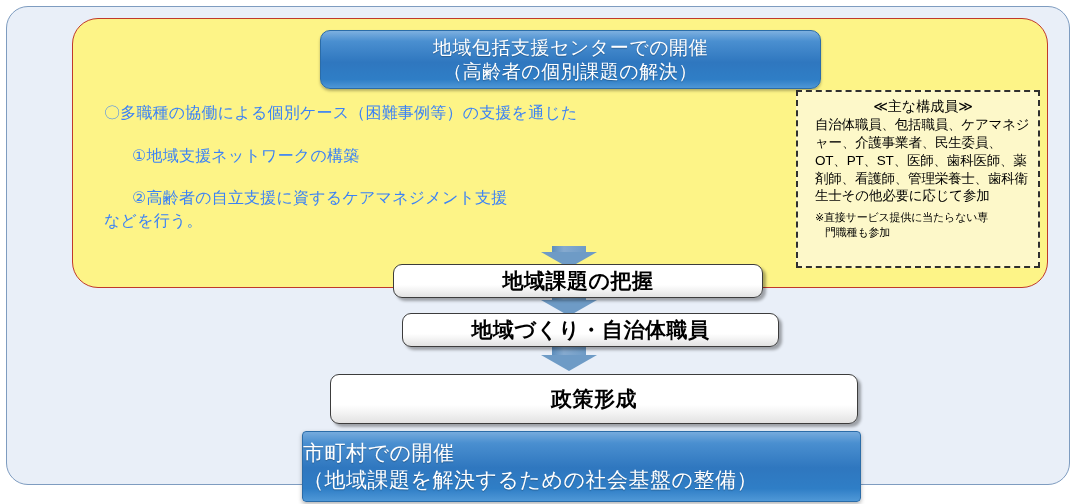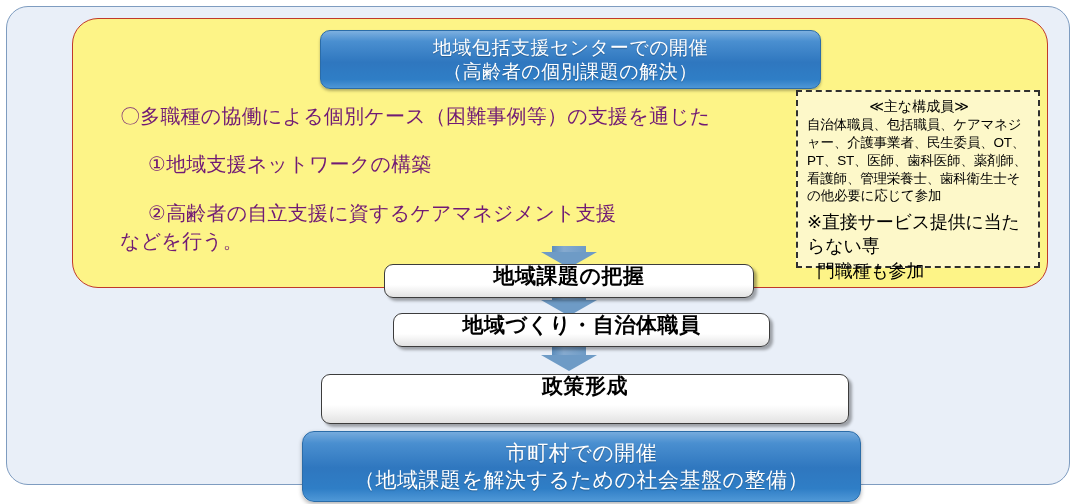--- a/index.html
+++ b/index.html
@@ -37,70 +37,71 @@
     box-shadow:0 2px 3px rgba(0,0,0,0.28);
     display:flex;flex-direction:column;align-items:center;justify-content:center;
     color:#ffffff;
     font-size:19px;line-height:1.22;
     letter-spacing:0.5px;
     text-shadow:0 1px 1px rgba(0,0,0,0.25);
   }
 
   
   .body-text{
-    position:absolute;left:120px;top:102px;width:680px;
-    font-size:20px;line-height:1.42;color:#701a75;letter-spacing:0.2px;
+    position:absolute;left:104px;top:102px;width:680px;
+    font-size:16px;line-height:1.42;color:#3b82f6;letter-spacing:0.2px;
   }
   .body-text .ln{white-space:nowrap;}
   .ind1{padding-left:28px;margin-top:20px;}
 
   
   .members-box{
     position:absolute;left:796px;top:90px;width:244px;height:178px;
     background:#fdf8c9;
     border:2px dashed #2f2f2f;
     box-sizing:border-box;
-    padding:5px 7px 0 9px;
+    padding:5px 7px 0 17px;
   }
   .members-title{
     text-align:center;font-size:14px;line-height:1.3;margin-bottom:1px;
   }
   .members-body{
     font-size:13.5px;line-height:1.32;letter-spacing:-0.2px;
   }
   .members-note{
-    position:absolute;left:9px;top:118px;width:228px;
-    font-size:18px;line-height:1.35;letter-spacing:-0.2px;
+    position:absolute;left:17px;top:118px;width:228px;
+    font-size:11px;line-height:1.35;letter-spacing:-0.2px;
   }
   .members-note .n2{padding-left:10px;}
 
   
   .flow-box{
     position:absolute;
     background:linear-gradient(to bottom,#ffffff 0%,#ffffff 62%,#f2f2f2 80%,#e2e2e2 100%);
     border:1.5px solid #3c3c3c;
     border-radius:9px;
     box-shadow:3px 3px 3px rgba(0,0,0,0.33);
-    display:flex;flex-direction:column;align-items:center;
+    display:flex;flex-direction:column;align-items:center;justify-content:center;
     box-sizing:border-box;
+    margin-left:9px;
   }
   .fb1{left:384px;top:264px;width:370px;height:34px;}
   .fb2{left:393px;top:313px;width:377px;height:34px;}
   .fb3{left:321px;top:374px;width:528px;height:50px;}
   .fb-main{font-size:21px;font-weight:bold;line-height:1.05;letter-spacing:0.5px;}
   .fb-sub{font-size:15px;line-height:1.15;margin-top:2px;letter-spacing:0.2px;}
 
   
   .bottom-box{
     position:absolute;left:302px;top:431px;width:557px;height:69px;
-    border-radius:12px;
+    border-radius:4px;
     background:linear-gradient(to bottom,#76abdd 0%,#4a8fd0 16%,#2f77bf 52%,#2f7ec6 82%,#4f98d7 100%);
     border:1px solid #2b6ca8;
     box-shadow:0 2px 4px rgba(0,0,0,0.3);
-    display:flex;flex-direction:column;align-items:center;justify-content:center;
+    display:flex;flex-direction:column;align-items:flex-start;justify-content:center;
     color:#ffffff;font-size:21px;line-height:1.25;letter-spacing:0.5px;
     text-shadow:0 1px 1px rgba(0,0,0,0.25);
   }
 
   
   .arrow{position:absolute;width:56px;}
   .arrow .shaft{
     width:34px;margin:0 auto;
     background:linear-gradient(to right,#5d8ebd 0%,#86aacf 35%,#6e9bc6 100%);
   }

